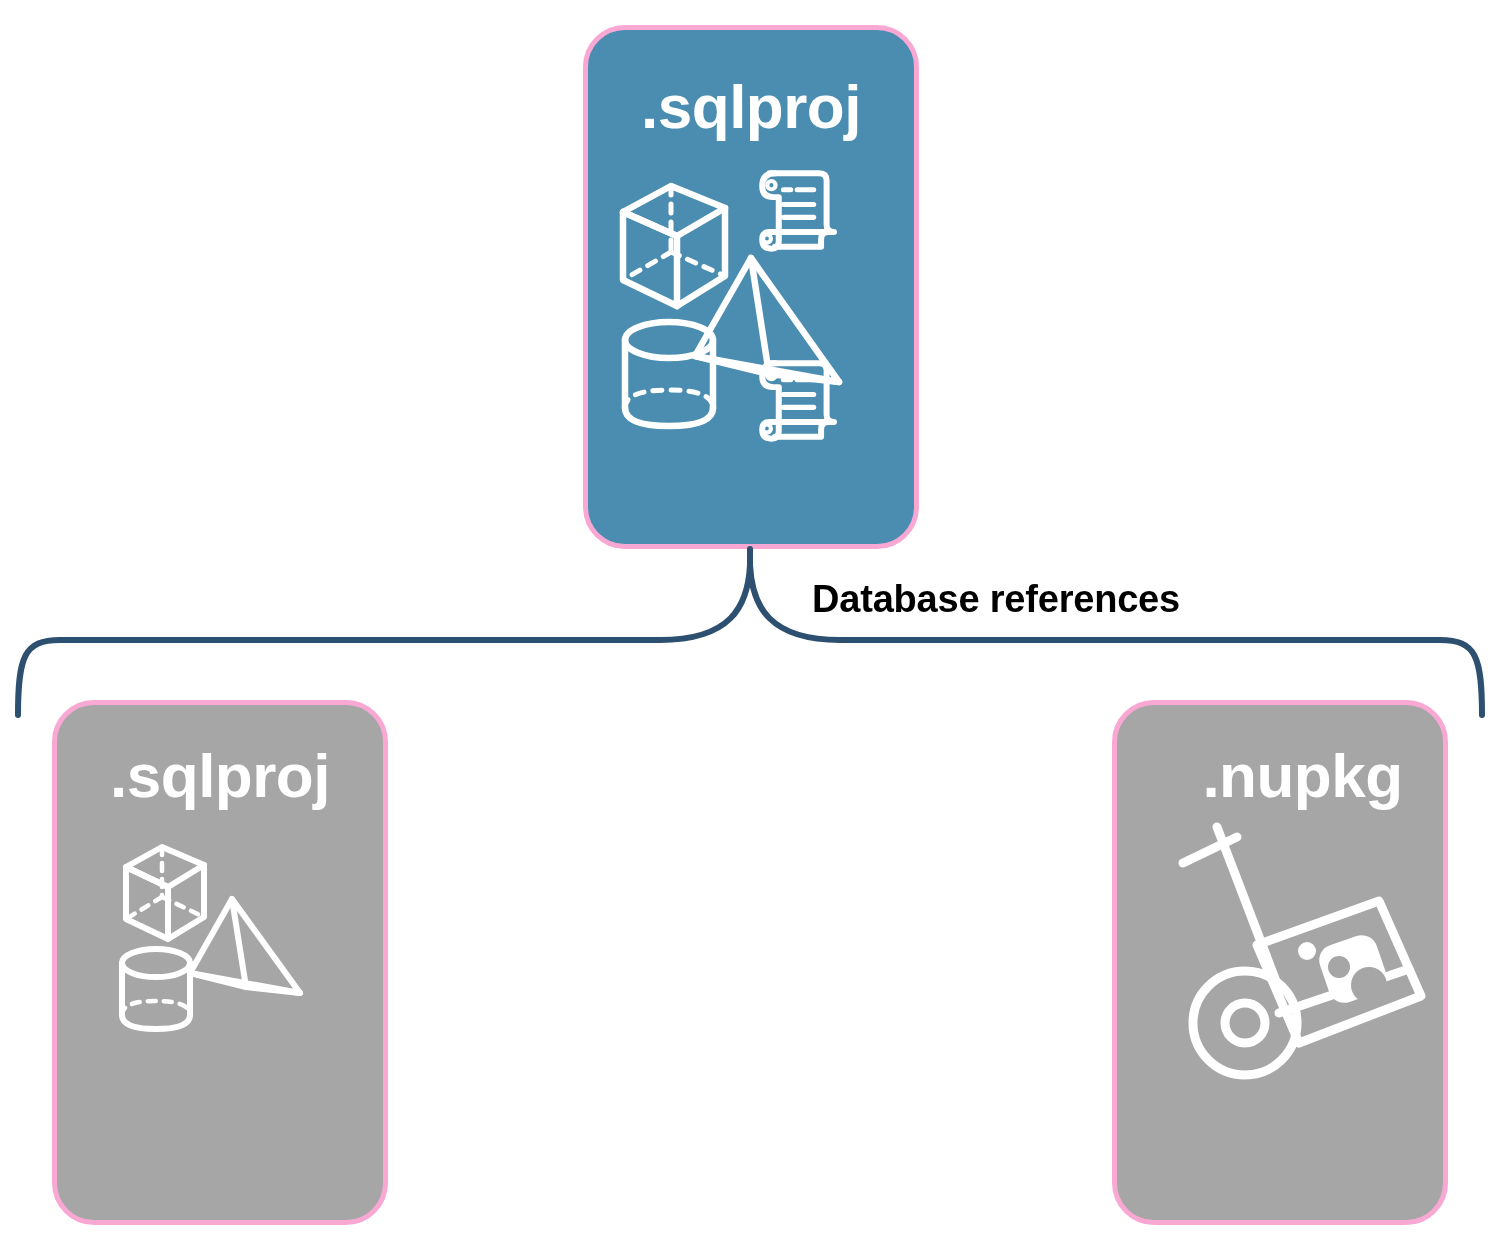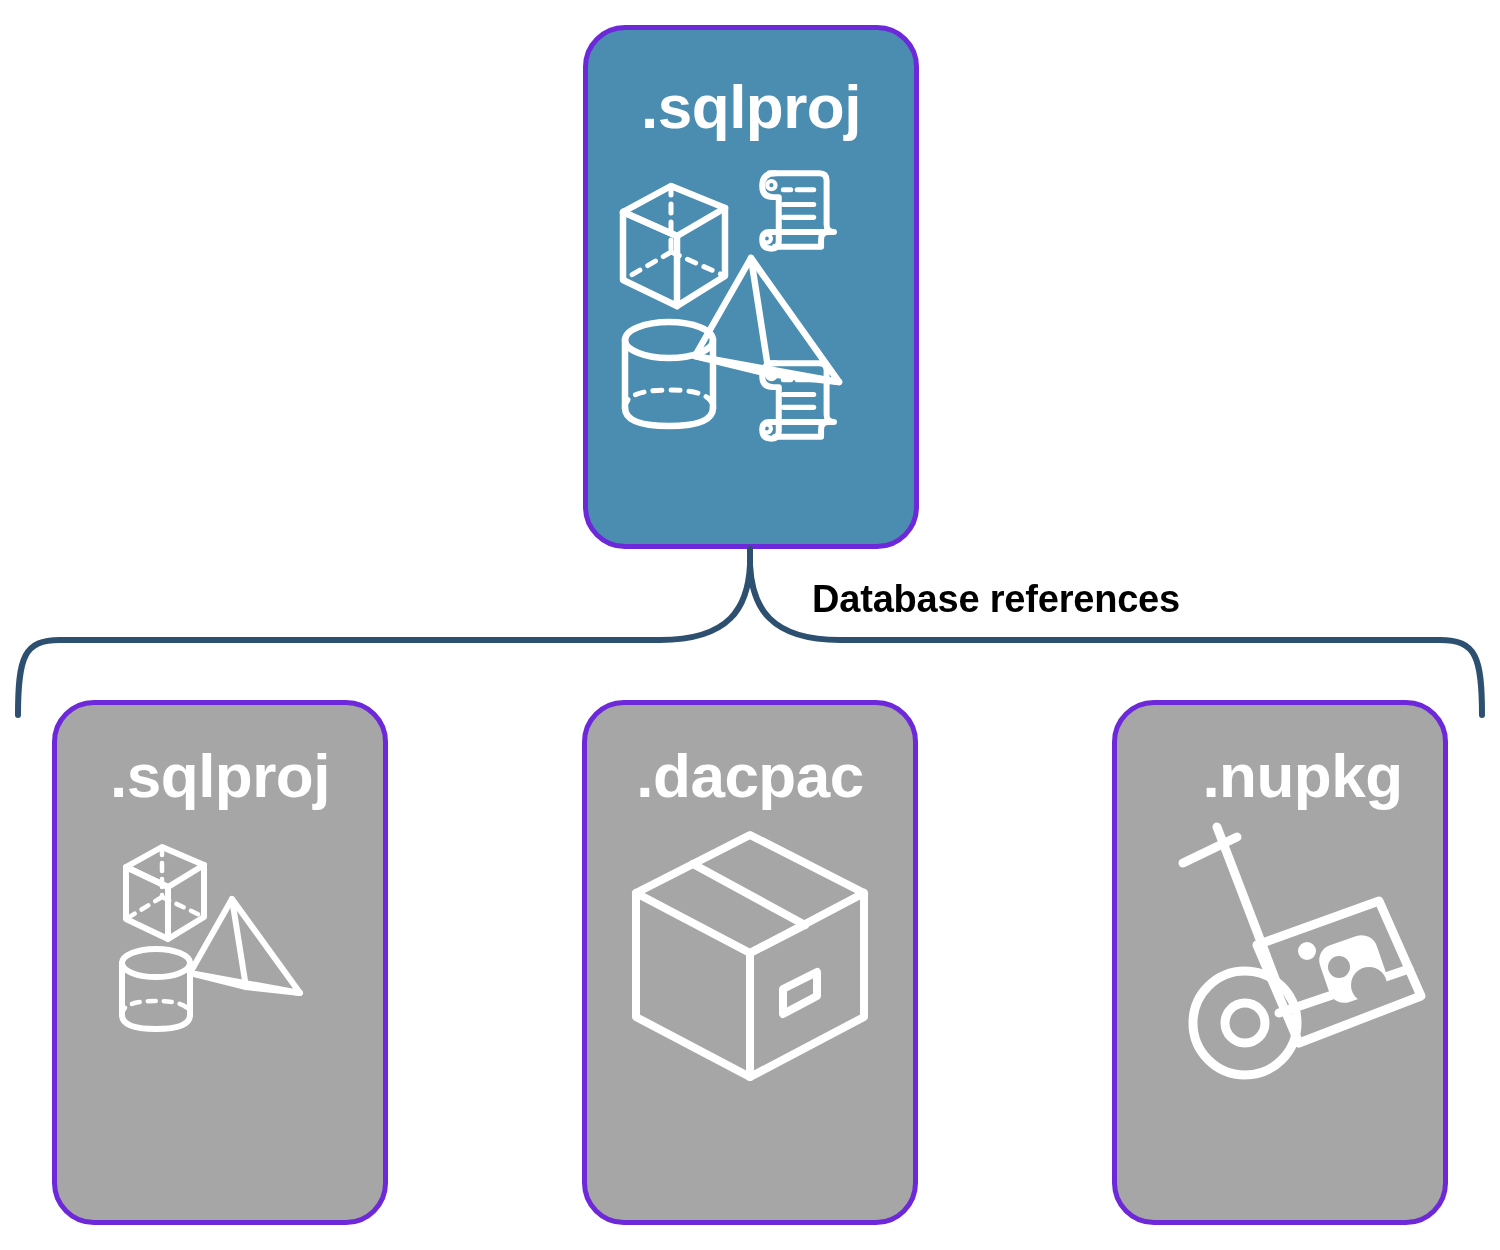--- a/index.html
+++ b/index.html
@@ -16,21 +16,21 @@
     width: 1500px;
     height: 1250px;
     background: #ffffff;
     overflow: hidden;
   }
 
   
   .card {
     position: absolute;
     box-sizing: border-box;
-    border: 5px solid #6d28d9;
+    border: 5px solid #f9a8d4;
     border-radius: 42px;
     display: flex;
     flex-direction: column;
     align-items: center;
   }
   .card.teal  { background: #4a8db0; }
   .card.gray  { background: #a6a6a6; }
 
   .card-title {
     color: #ffffff;
@@ -222,40 +222,20 @@
             <path d="M76 20 L76 72"></path>
             <path d="M8 72 q0 14 34 14 q34 0 34 -14"></path>
             <path d="M8 72 q0 -14 34 -14 q34 0 34 14" stroke-dasharray="8 8" stroke-width="4.5"></path>
           </g>
 
         </g>
       </svg>
     </div>
   </div>
 
-  <div class="card gray" id="card-dacpac">
-    <div class="card-title">.dacpac</div>
-    <div class="card-icons">
-      <svg width="250" height="270" viewBox="0 0 250 270">
-        <g fill="none" stroke="#ffffff" stroke-width="8" stroke-linecap="round" stroke-linejoin="round">
-
-          <path d="M125 14 L239 72 L239 196 L125 256 L11 196 L11 72 Z"></path>
-
-          <path d="M11 72 L125 132 L239 72"></path>
-
-          <path d="M125 132 L125 256"></path>
-
-          <path d="M68 43 L180 104"></path>
-          <path d="M125 132 L180 104"></path>
-
-          <path d="M158 168 L192 151 L192 175 L158 193 Z"></path>
-        </g>
-      </svg>
-    </div>
-  </div>
 
   <div class="card gray" id="card-nupkg">
     <div class="card-title">.nupkg</div>
     <div class="card-icons">
       <svg width="260" height="270" viewBox="0 0 260 270">
         <g fill="none" stroke="#ffffff" stroke-width="9" stroke-linecap="round" stroke-linejoin="round">
 
           <path d="M10 42 L64 16"></path>
 
           <path d="M44 6 L106 168"></path>

